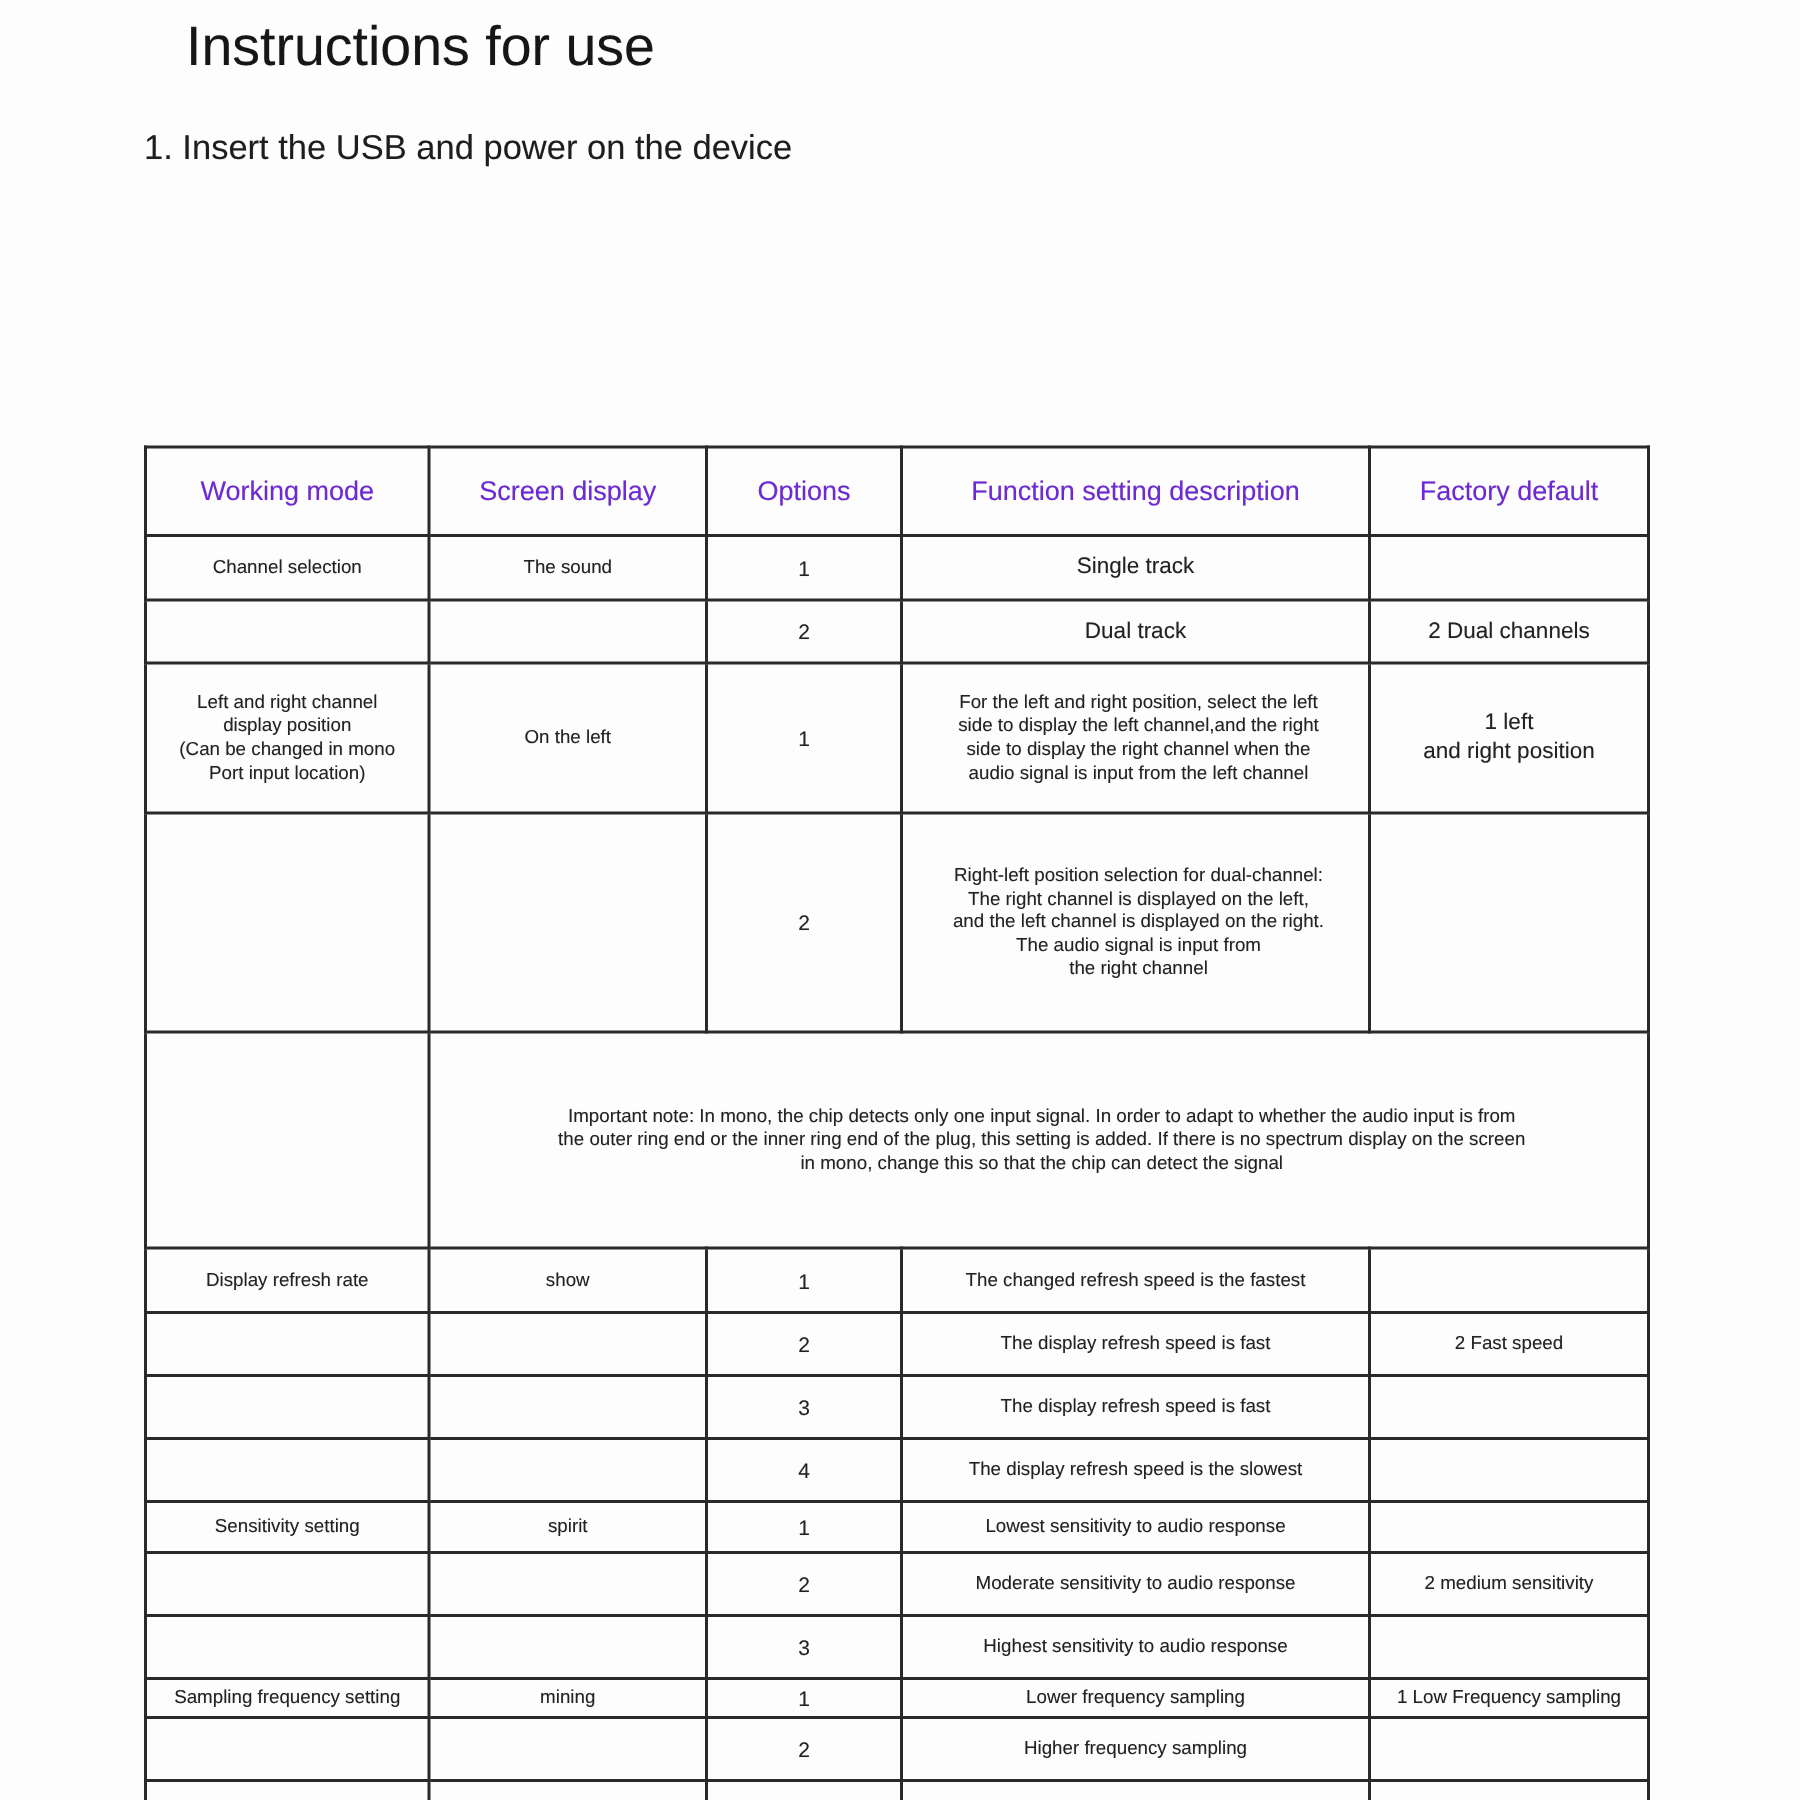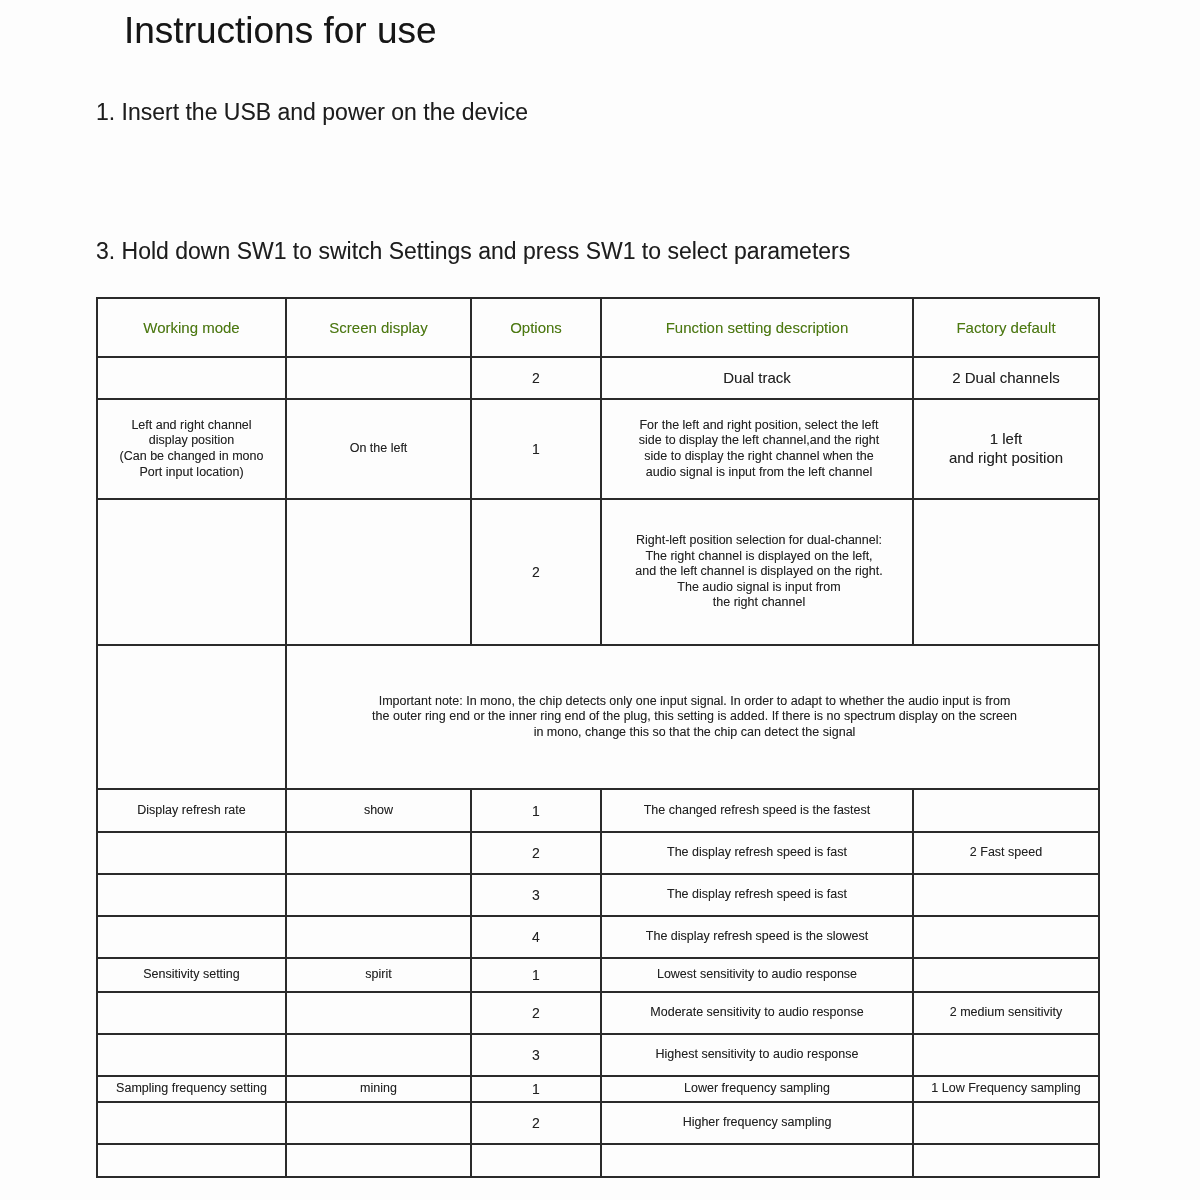--- a/index.html
+++ b/index.html
@@ -25,21 +25,21 @@
     letter-spacing: 0px;
     color: #161616;
     margin-left: 34px;
   }
   .step {
     position: absolute;
     left: 96px;
     font-size: 23px;
     color: #1d1d1d;
   }
-  .step1 { top: 99px; text-align: center; }
+  .step1 { top: 85px; text-align: center; }
   .step2 { top: 169px; }
   .step3 { top: 238px; }
 
   table.settings {
     position: absolute;
     left: 96px;
     top: 297px;
     width: 1002px;
     border-collapse: collapse;
     table-layout: fixed;
@@ -51,58 +51,64 @@
   .settings col.c5 { width: 186px; }
   .settings th, .settings td {
     border: 2px solid #2a2a2a;
     text-align: center;
     vertical-align: middle;
     padding: 2px 5px;
     overflow: hidden;
     color: #222;
   }
   .settings th {
-    font-size: 15px;
+    font-size: 18px;
     font-weight: 400;
-    color: #4d7c0f;
+    color: #6d28d9;
   }
   .sm  { font-size: 12.5px; line-height: 1.25; }
   .num { font-size: 14px; }
   .lg  { font-size: 15px; line-height: 1.25; }
   .left { text-align: center; padding-left: 8px !important; padding-right: 4px !important; }
   .pre { white-space: pre-line; }
 </style>
 </head>
 <body>
 
 <div class="page">
 
   <h1 class="title">Instructions for use</h1>
 
   <p class="step step1">1. Insert the USB and power on the device</p>
-  <p class="step step3">3. Hold down SW1 to switch Settings and press SW1 to select parameters</p>
 
   <table class="settings">
     <colgroup>
       <col class="c1">
         <col class="c2">
         <col class="c3">
         <col class="c4">
         <col class="c5">
     </colgroup>
     <thead>
       <tr style="height:59px;">
         <th>Working mode</th>
         <th>Screen display</th>
         <th>Options</th>
         <th>Function setting description</th>
         <th>Factory default</th>
       </tr>
     </thead>
     <tbody>
+      <tr style="height:43px;">
+        <td class="sm">Channel selection</td>
+        <td class="sm">The sound</td>
+        <td class="num">1</td>
+        <td class="lg">Single track</td>
+        <td class="lg"></td>
+      </tr>
       <tr style="height:42px;">
         <td class="sm"></td>
         <td class="sm"></td>
         <td class="num">2</td>
         <td class="lg">Dual track</td>
         <td class="lg">2 Dual channels</td>
       </tr>
       <tr style="height:100px;">
         <td class="sm pre">Left and right channel
 display position

